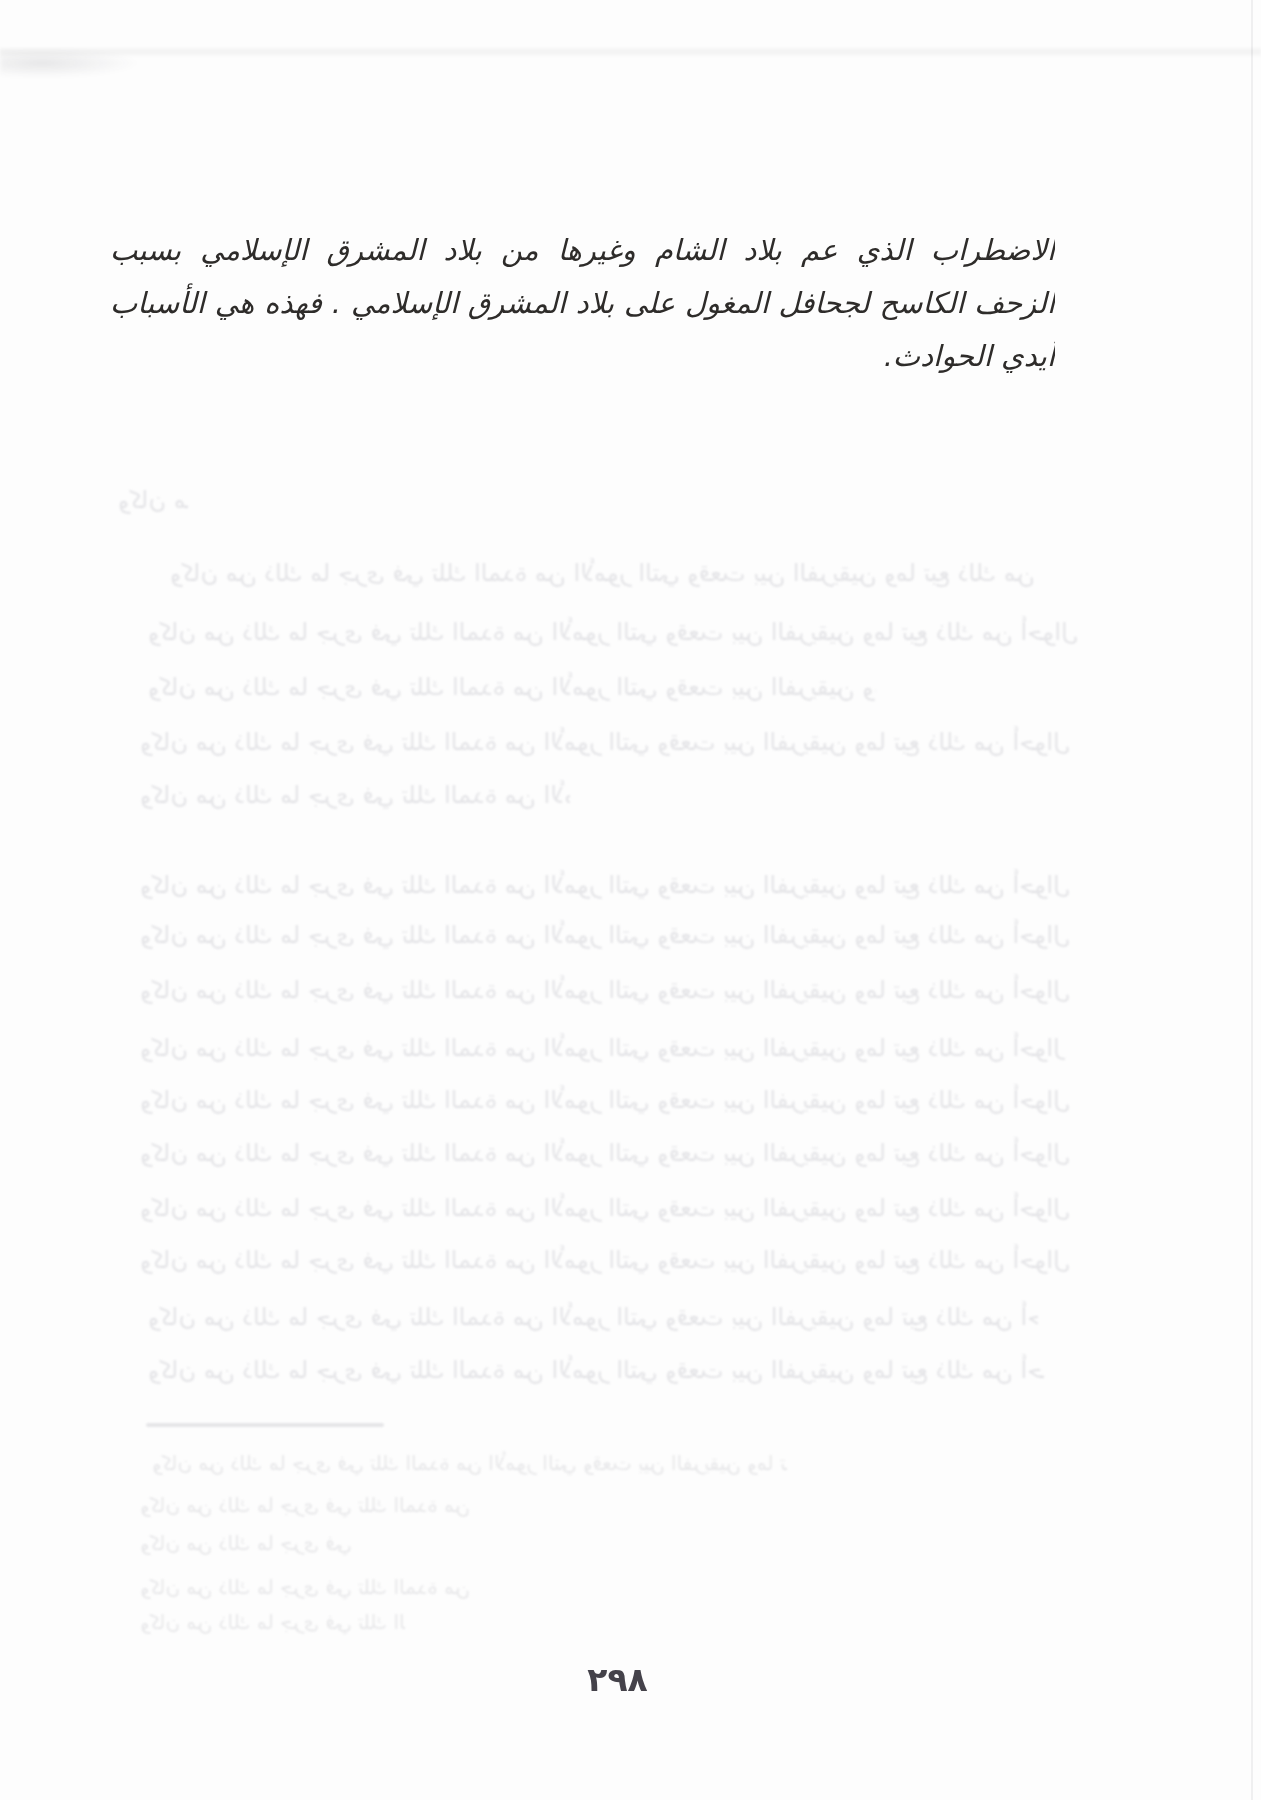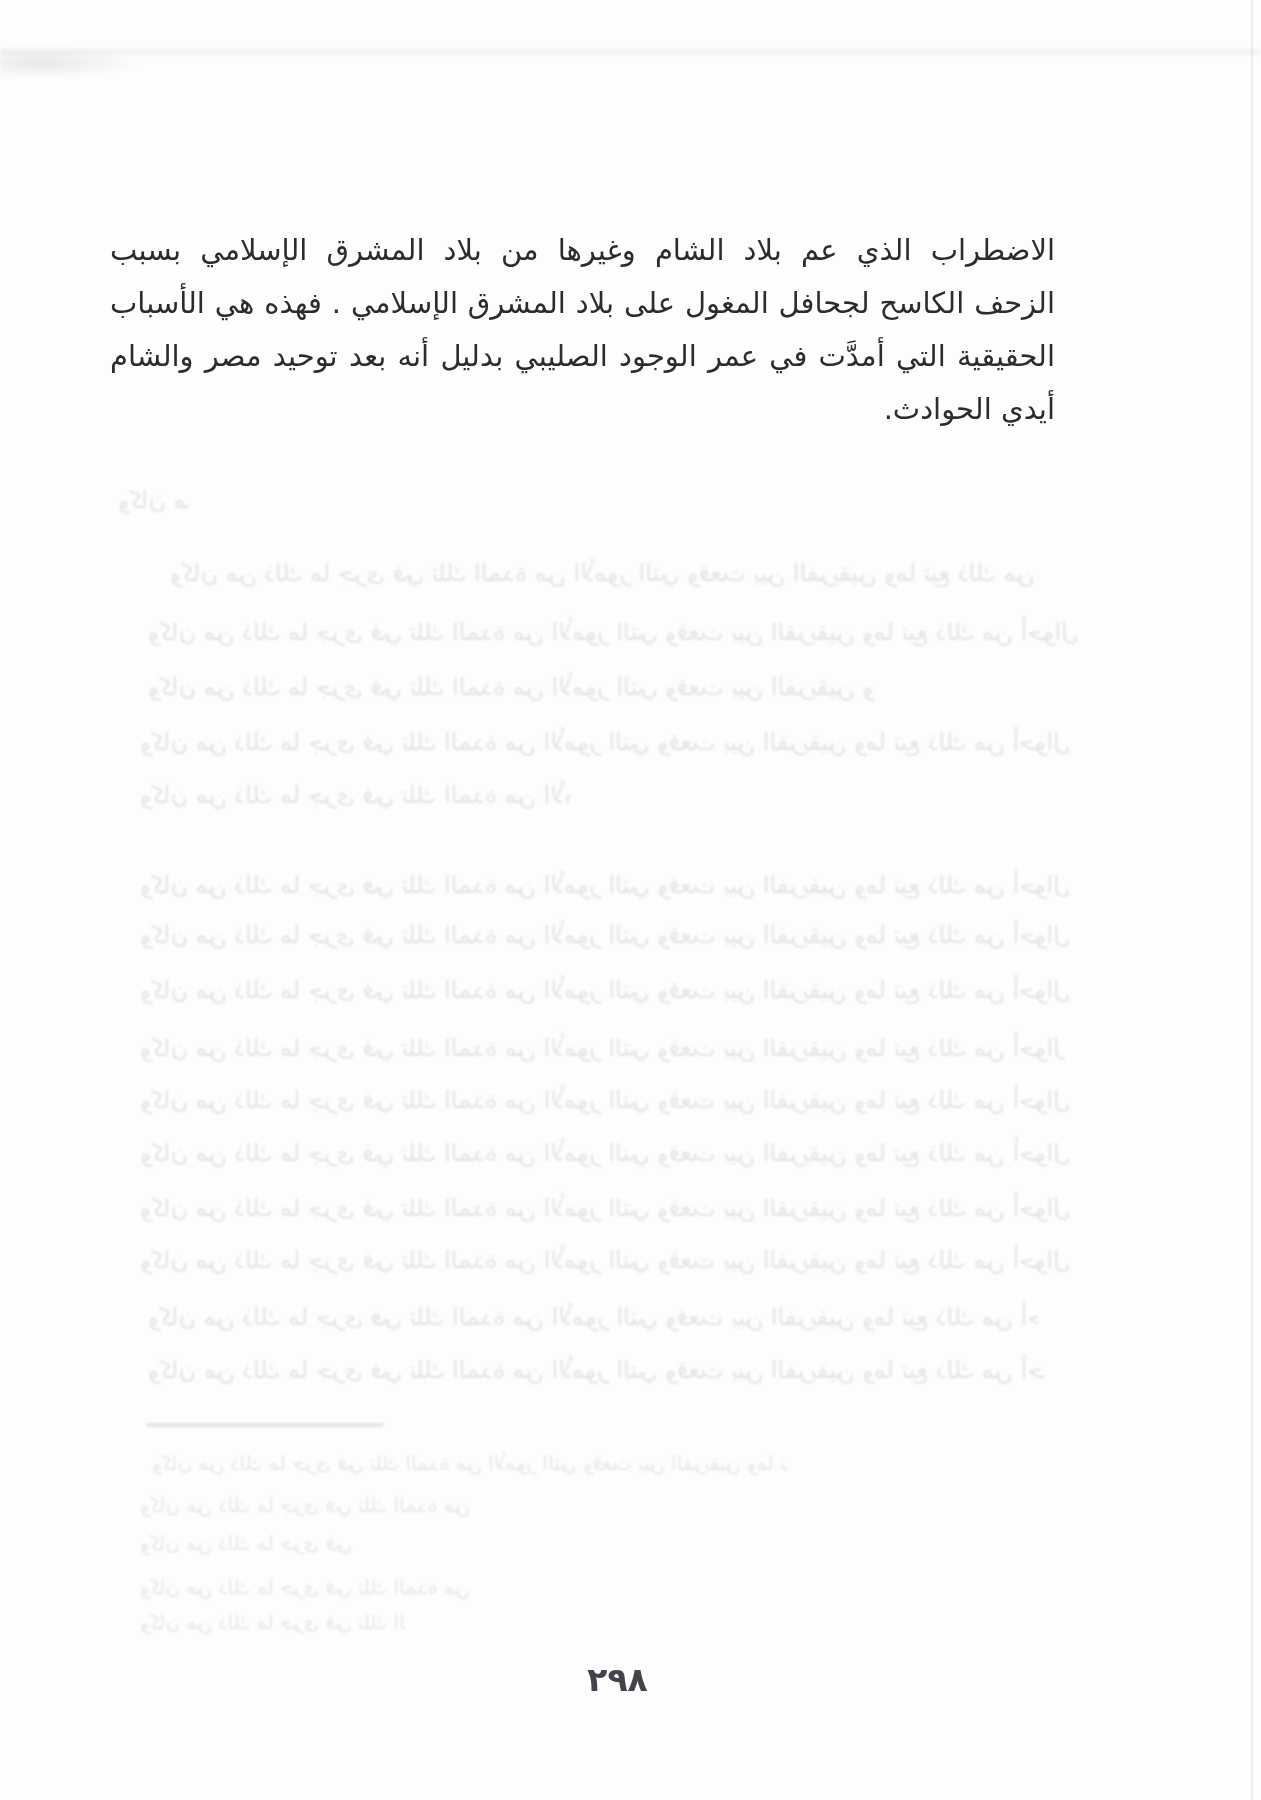--- a/index.html
+++ b/index.html
@@ -28,20 +28,21 @@
     position:absolute;top:0;left:1251px;width:2px;height:1800px;
     background:rgba(60,60,70,0.07);
   }
   
   .para{
     position:absolute;top:224px;left:110px;width:945px;
     direction:rtl;
     color:#2e2c2a;
     font-size:29px;
     letter-spacing:0.2px;
+    font-style:italic;
   }
   .para .line{
     height:53px;line-height:53px;
     text-align:justify;
     text-align-last:justify;
     overflow:hidden;
   }
   .para .line.last{
     text-align:right;
     text-align-last:right;
@@ -84,21 +85,20 @@
 
 <div class="page">
 
   <div class="scan-band"></div>
   <div class="scan-smudge"></div>
   <div class="scan-vline"></div>
 
   <div class="para">
     <div class="line">الاضطراب الذي عم بلاد الشام وغيرها من بلاد المشرق الإسلامي بسبب</div>
     <div class="line">الزحف الكاسح لجحافل المغول على بلاد المشرق الإسلامي . فهذه هي الأسباب</div>
-    <div class="line">الحقيقية التي أمدَّت في عمر الوجود الصليبي بدليل أنه بعد توحيد مصر والشام</div>
     <div class="line last">أيدي الحوادث.</div>
   </div>
 
   <div class="ghost" style="top:483px;left:118px;width:70px">وكان من ذلك ما جرى في تلك المدة من الأمور التي وقعت بين الفريقين وما تبع ذلك من أحوال البلاد وما كان فيها من الحوادث التي ذكرها أهل الأخبار في كتبهم وما نقله الرواة عن تلك الحقبة من أخبار متفرقة</div>
   <div class="ghost" style="top:556px;left:170px;width:870px">وكان من ذلك ما جرى في تلك المدة من الأمور التي وقعت بين الفريقين وما تبع ذلك من أحوال البلاد وما كان فيها من الحوادث التي ذكرها أهل الأخبار في كتبهم وما نقله الرواة عن تلك الحقبة من أخبار متفرقة</div>
   <div class="ghost" style="top:615px;left:148px;width:930px">وكان من ذلك ما جرى في تلك المدة من الأمور التي وقعت بين الفريقين وما تبع ذلك من أحوال البلاد وما كان فيها من الحوادث التي ذكرها أهل الأخبار في كتبهم وما نقله الرواة عن تلك الحقبة من أخبار متفرقة</div>
   <div class="ghost" style="top:670px;left:148px;width:728px">وكان من ذلك ما جرى في تلك المدة من الأمور التي وقعت بين الفريقين وما تبع ذلك من أحوال البلاد وما كان فيها من الحوادث التي ذكرها أهل الأخبار في كتبهم وما نقله الرواة عن تلك الحقبة من أخبار متفرقة</div>
   <div class="ghost" style="top:725px;left:140px;width:940px">وكان من ذلك ما جرى في تلك المدة من الأمور التي وقعت بين الفريقين وما تبع ذلك من أحوال البلاد وما كان فيها من الحوادث التي ذكرها أهل الأخبار في كتبهم وما نقله الرواة عن تلك الحقبة من أخبار متفرقة</div>
   <div class="ghost" style="top:778px;left:140px;width:430px">وكان من ذلك ما جرى في تلك المدة من الأمور التي وقعت بين الفريقين وما تبع ذلك من أحوال البلاد وما كان فيها من الحوادث التي ذكرها أهل الأخبار في كتبهم وما نقله الرواة عن تلك الحقبة من أخبار متفرقة</div>
 

